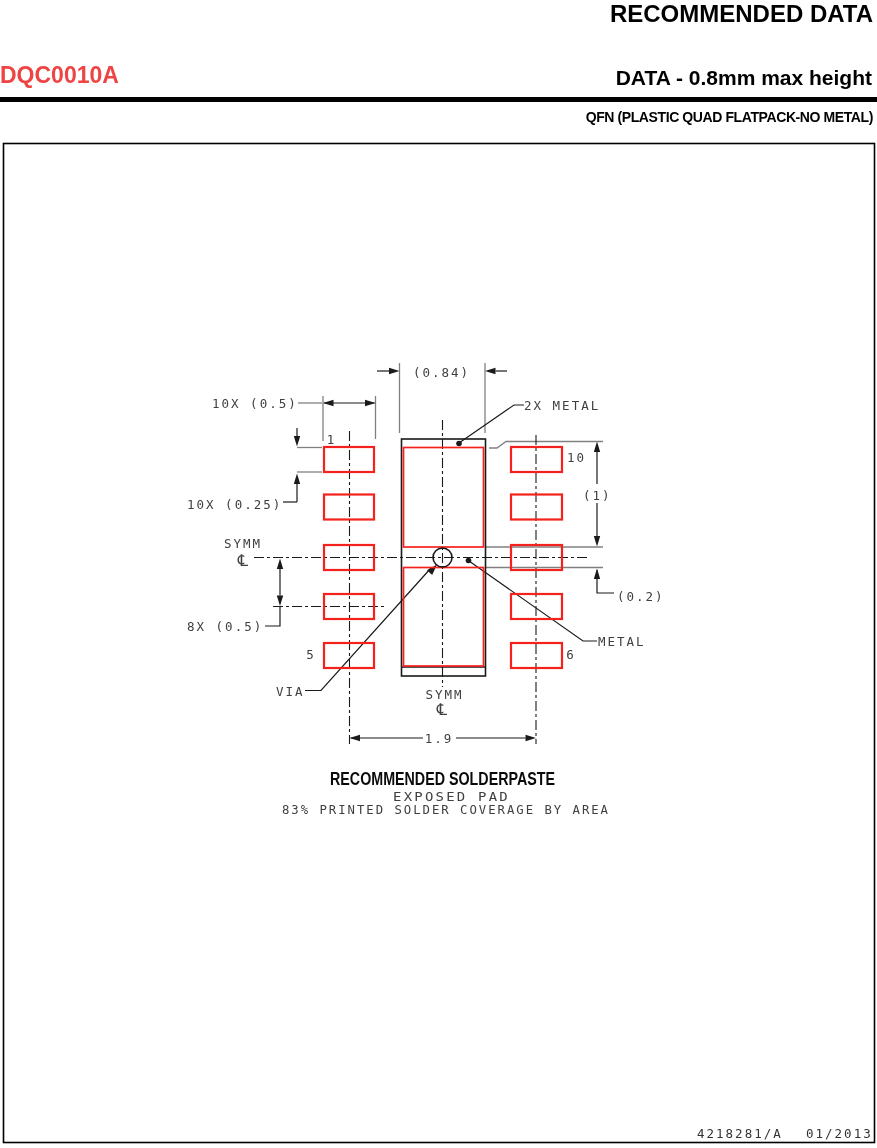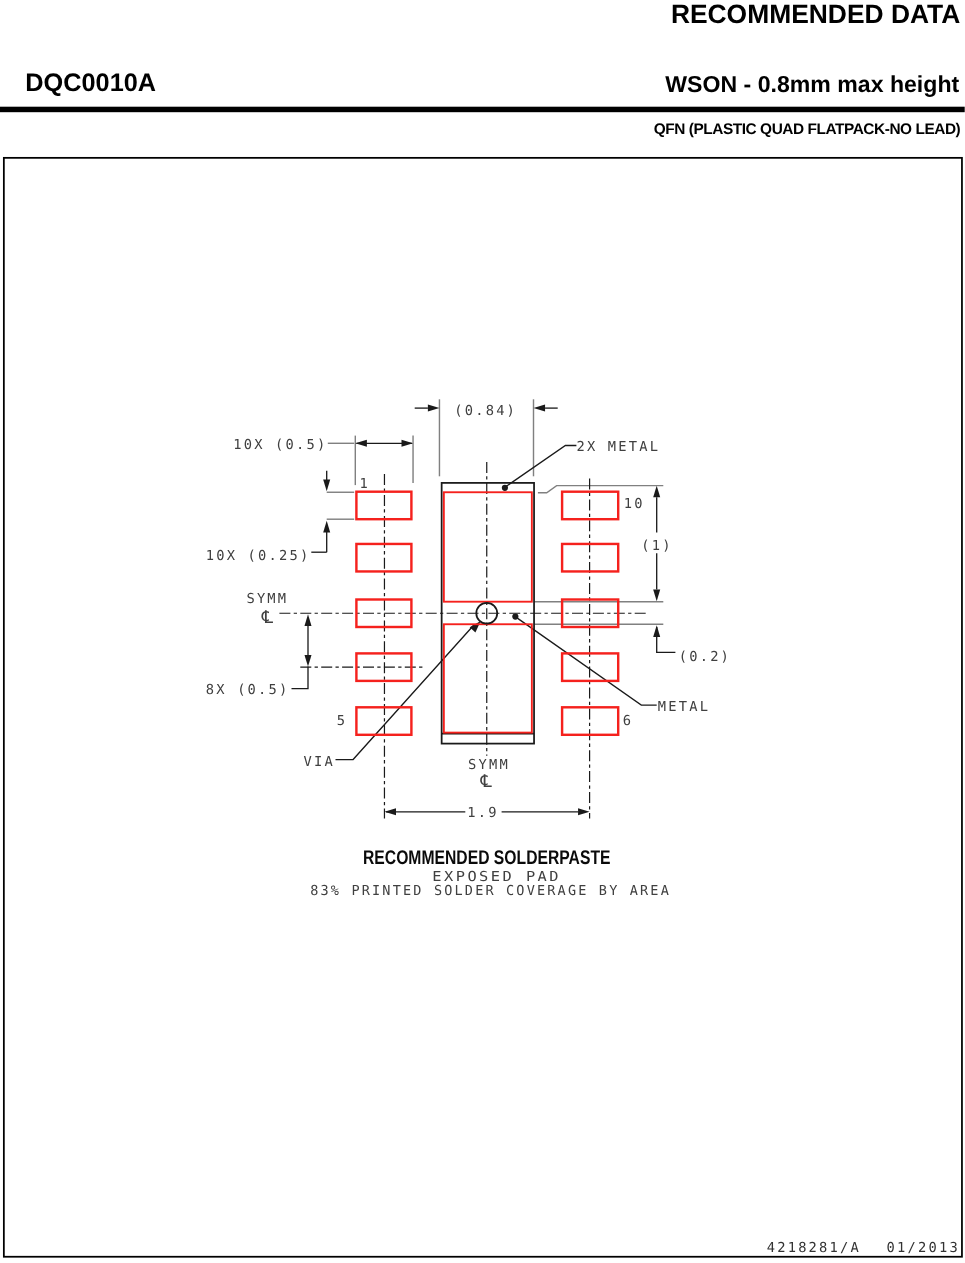--- a/index.html
+++ b/index.html
@@ -1,20 +1,20 @@
 <!DOCTYPE html>
 <html><head>
 <meta charset="utf-8">
 <style>
   html,body{margin:0;padding:0;}
   body{width:877px;height:1148px;background:#fff;position:relative;overflow:hidden;
        font-family:"Liberation Sans",sans-serif;}
   .page{position:absolute;inset:0;}
   .hdr-title{position:absolute;top:0px;right:4px;font-size:24px;font-weight:bold;color:#000;white-space:nowrap;}
-  .part-number{position:absolute;left:23px;top:62px;font-size:23px;font-weight:bold;color:#000000;white-space:nowrap;text-align:center;}
+  .part-number{position:absolute;left:0;top:62px;font-size:23px;font-weight:bold;color:#ef4444;white-space:nowrap;text-align:center;}
   .pkg-title{position:absolute;right:5px;top:66px;font-size:21px;font-weight:bold;color:#000;white-space:nowrap;}
   .hdr-rule{position:absolute;left:0;top:97px;width:877px;height:5px;background:#000;}
   .pkg-subtitle{position:absolute;right:4px;top:109px;font-size:14px;font-weight:bold;letter-spacing:-0.4px;color:#000;white-space:nowrap;}
   svg{position:absolute;left:0;top:0;}
   .gray{stroke:#808080;stroke-width:1.3;fill:none;}
   .dim{stroke:#1a1a1a;stroke-width:1.2;fill:none;}
   .ah{fill:#1a1a1a;stroke:none;}
   .dashdot{stroke:#1a1a1a;stroke-width:1.1;fill:none;stroke-dasharray:10 3 3 3;}
   .red{stroke:#f5211d;stroke-width:2.2;fill:none;}
   .redc{stroke:#f5211d;stroke-width:1.7;fill:none;}
@@ -25,23 +25,23 @@
   .capt{font-family:"Liberation Sans",sans-serif;font-size:18px;font-weight:bold;fill:#0a0a0a;}
   .mid{text-anchor:middle;}
 </style>
 </head>
 <body>
 
 <div class="page">
 
   <div class="hdr-title">RECOMMENDED DATA</div>
   <div class="part-number">DQC0010A</div>
-  <div class="pkg-title">WSON - 0.8mm max height</div>
+  <div class="pkg-title">DATA - 0.8mm max height</div>
   <div class="hdr-rule"></div>
-  <div class="pkg-subtitle">QFN (PLASTIC QUAD FLATPACK-NO LEAD)</div>
+  <div class="pkg-subtitle">QFN (PLASTIC QUAD FLATPACK-NO METAL)</div>
 
   <svg width="877" height="1148" viewBox="0 0 877 1148">
 
     <rect x="3.5" y="143.5" width="871" height="999" fill="none" stroke="#000" stroke-width="1.6"></rect>
 
     <g>
       <path class="gray" d="M399.5,363 V433"></path>
       <path class="gray" d="M485,363 V433"></path>
       <path class="gray" d="M323,396 V441"></path>
       <path class="gray" d="M375.5,396 V439"></path>

